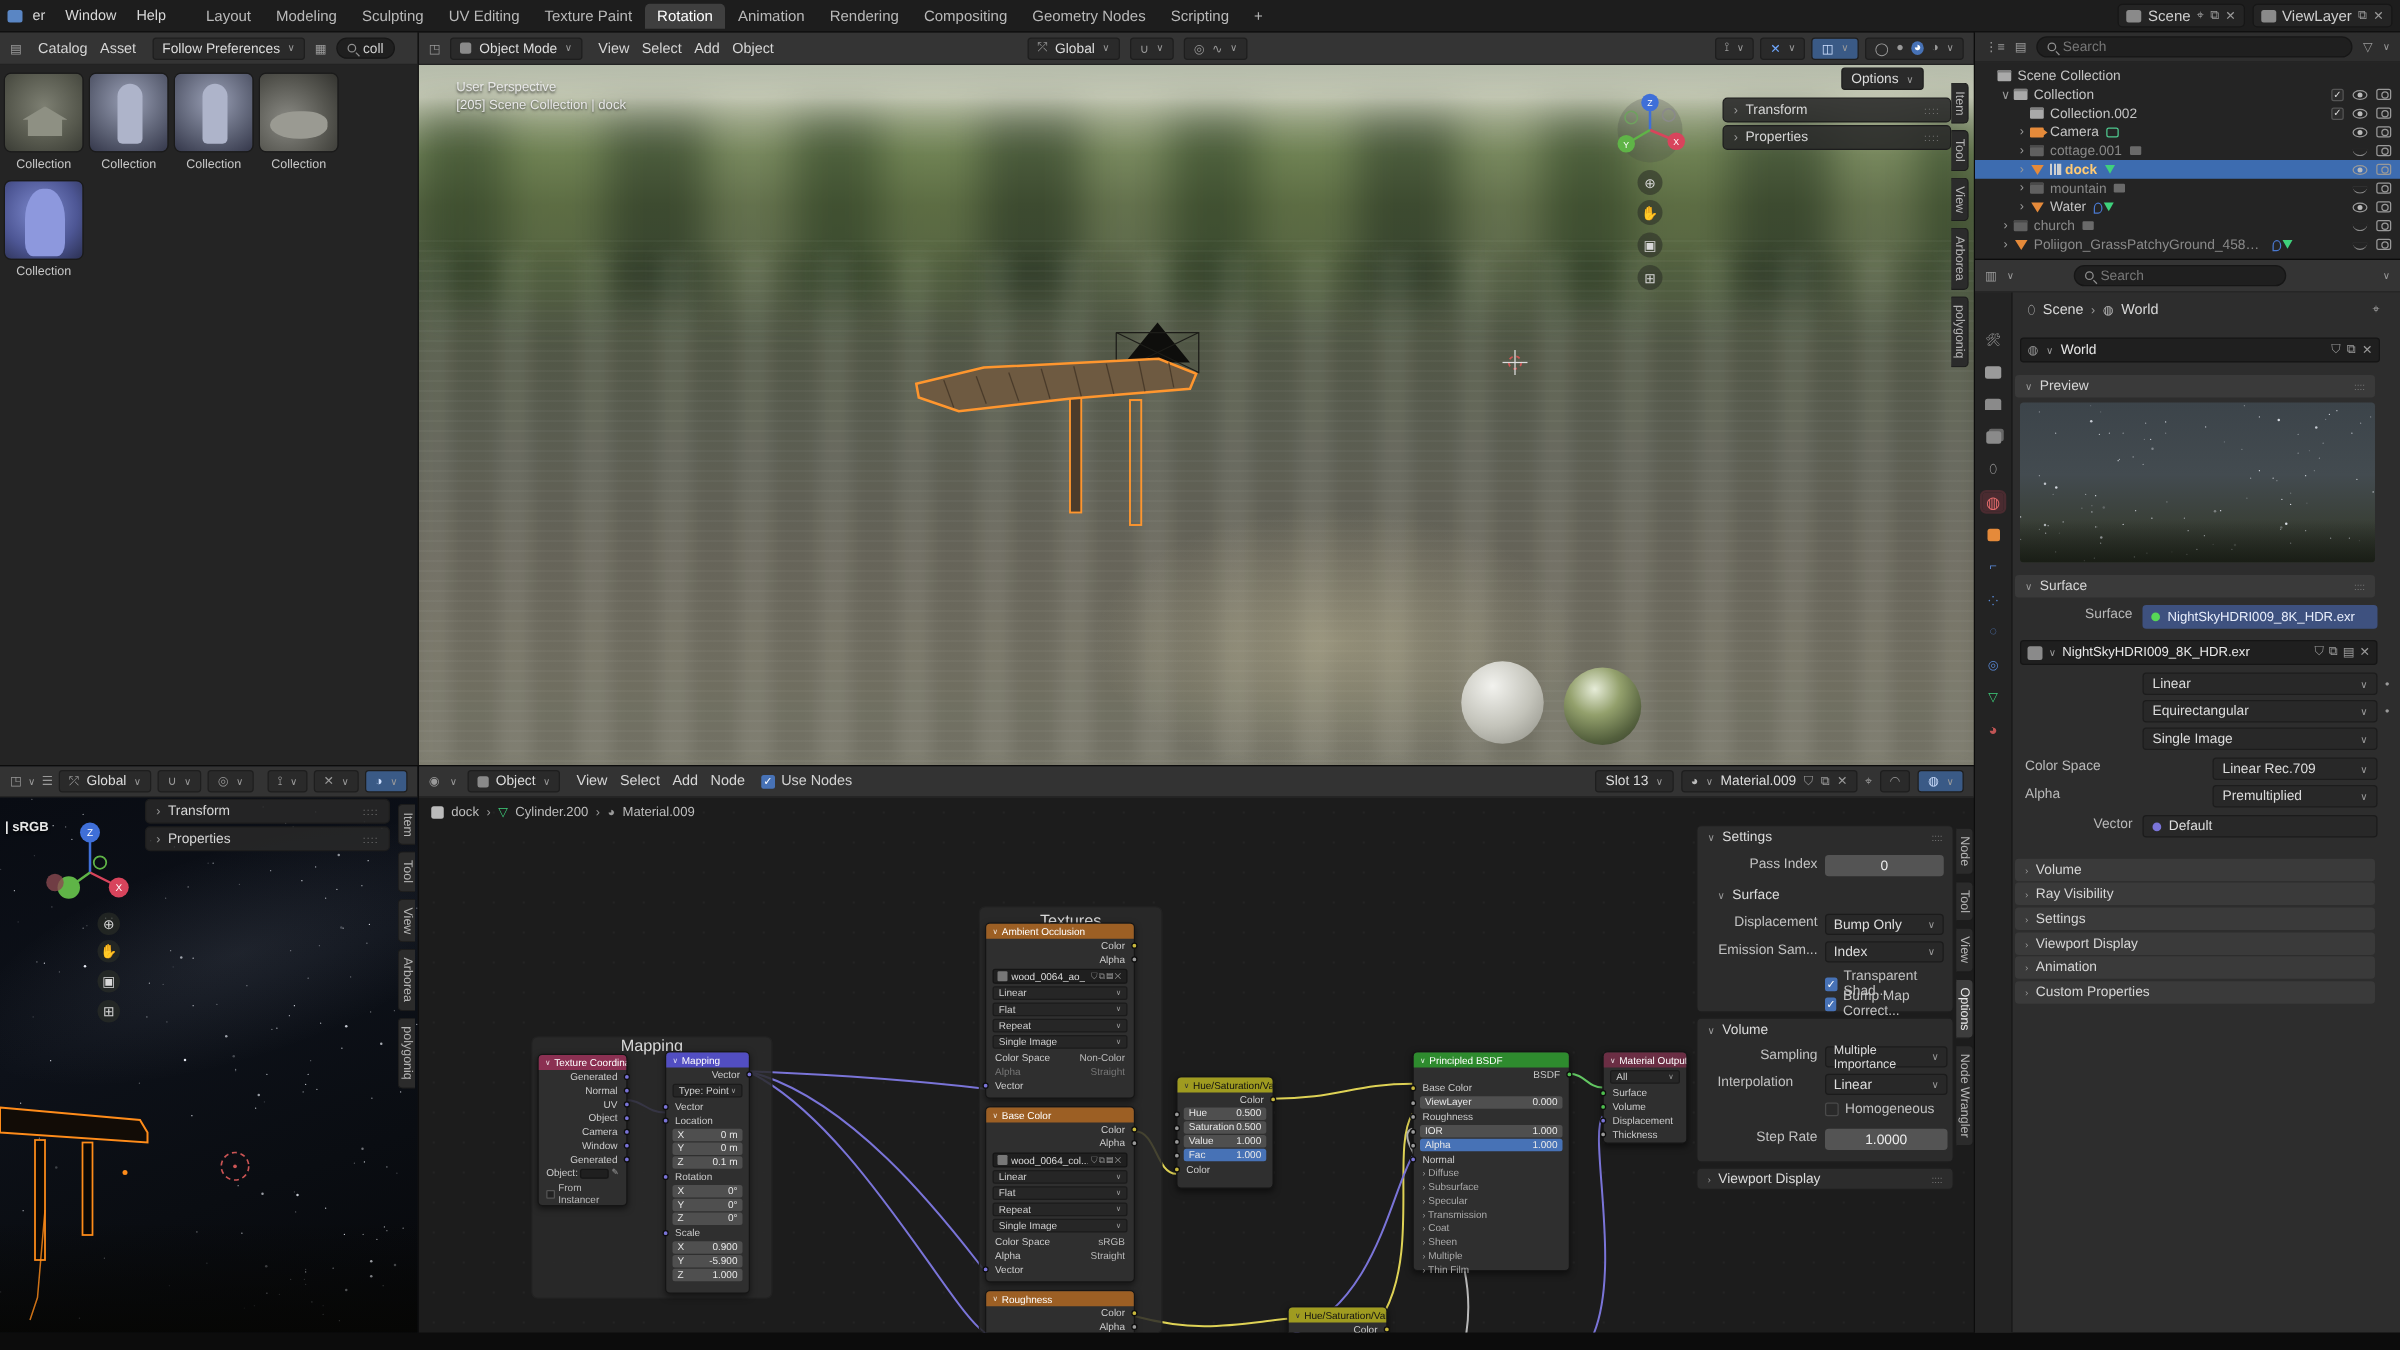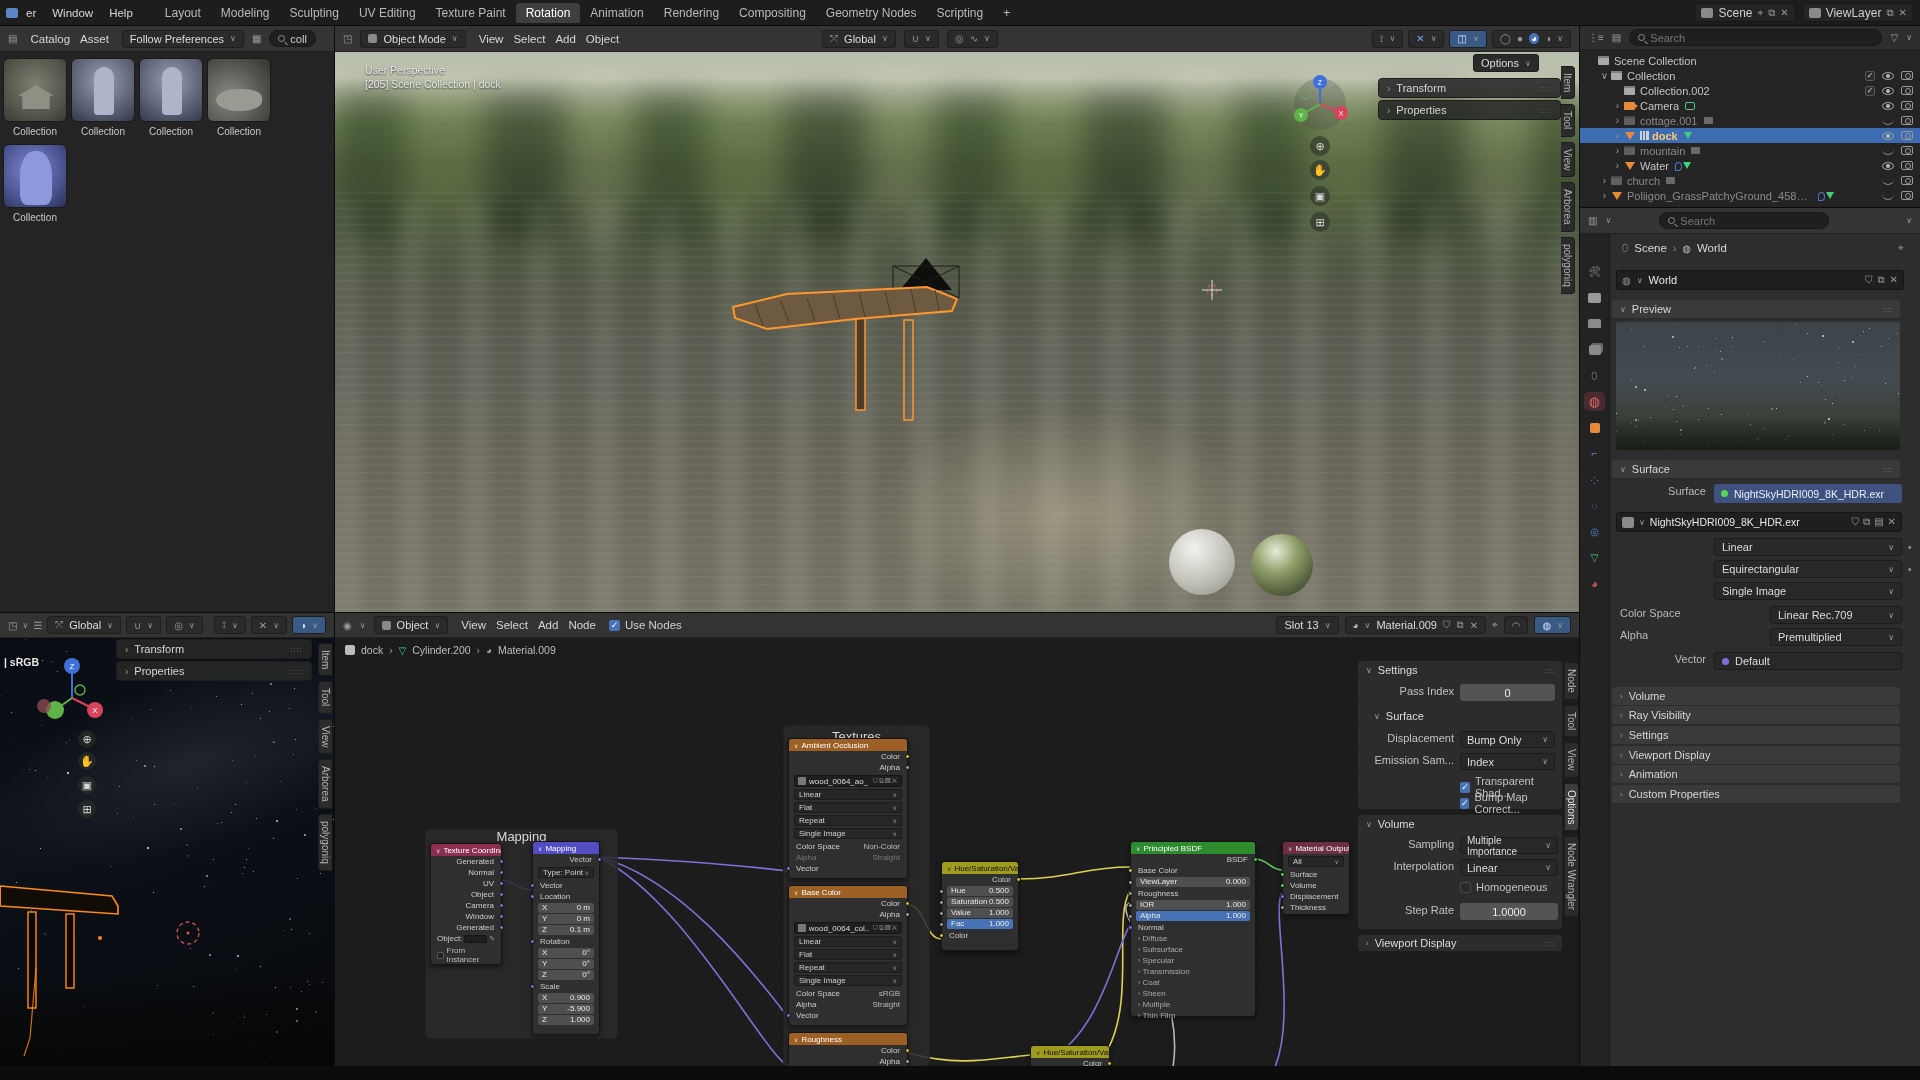--- a/index.html
+++ b/index.html
@@ -1194,21 +1194,21 @@
           <span class="dc">∨</span>
           <span>Volume</span>
         </div>
       <div class="npr" style="left:4px;top:23px;width:92px;justify-content:flex-end">
           <span>Sampling</span>
         </div>
       <div class="npdd a" style="left:102px;top:22px;width:98px;font-size:10px">
           <span>Multiple Importance</span>
           <span class="dc">∨</span>
         </div>
-      <div class="npr" style="left:4px;top:45px;width:92px;justify-content:flex-end">
+      <div class="npr" style="left:16px;top:45px;width:92px;justify-content:flex-start">
           <span>Interpolation</span>
         </div>
       <div class="npdd a" style="left:102px;top:44px;width:98px">
           <span>Linear</span>
           <span class="dc">∨</span>
         </div>
       <div class="npr a row" style="left:102px;top:66px;gap:5px">
           <span class="chk off"></span>
           <span>Homogeneous</span>
         </div>

